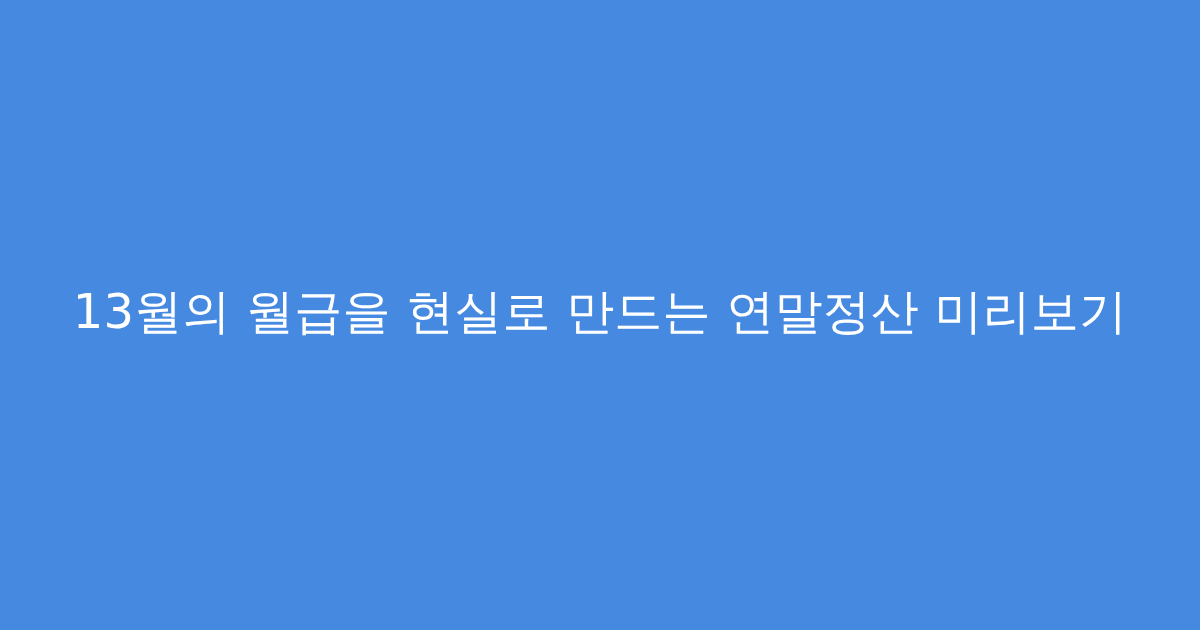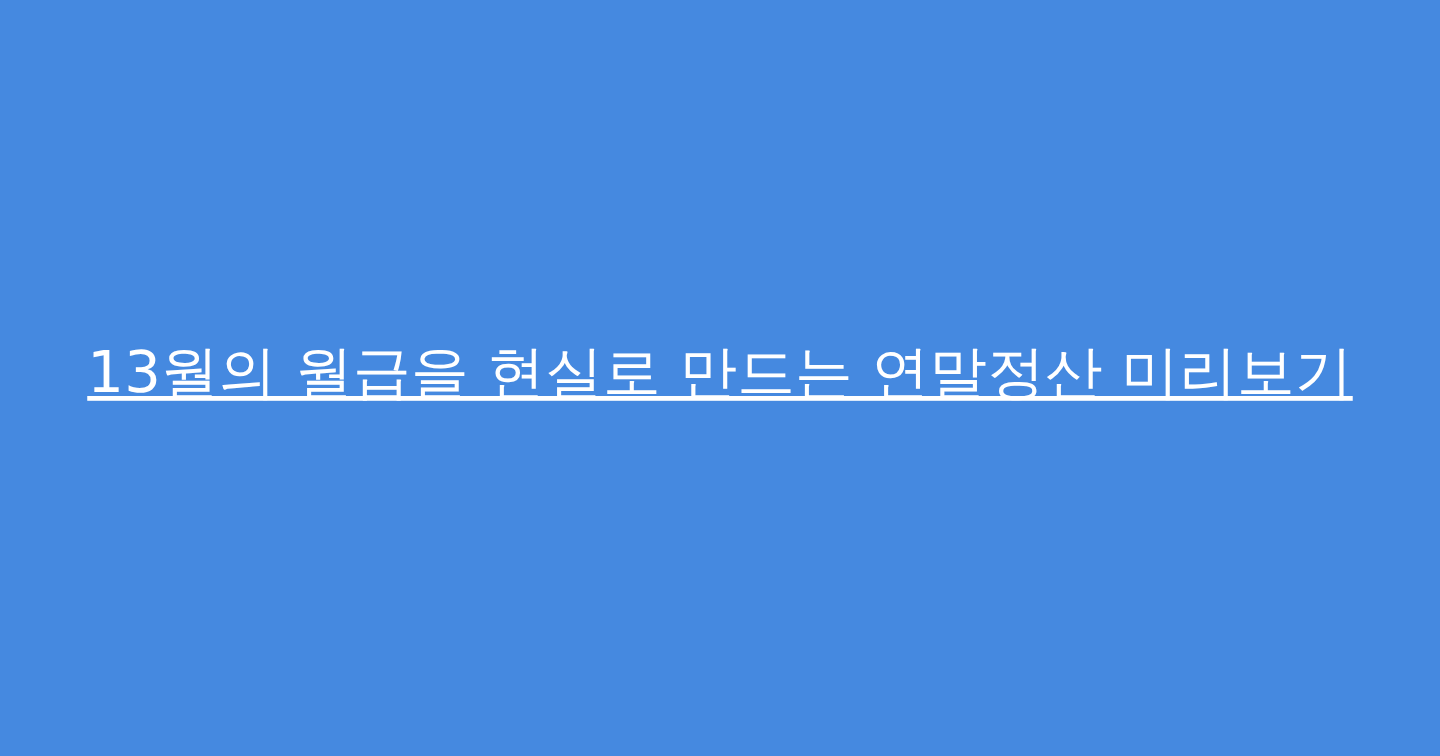--- a/index.html
+++ b/index.html
@@ -43,21 +43,20 @@
     font-size: 48px;
     font-weight: 400;
     line-height: 60px;
     letter-spacing: 0.2px;
     word-break: keep-all;
     white-space: normal;
   }
 
   .headline-line {
     display: block;
-    text-decoration: underline;
   }
 </style>
 </head>
 <body>
 
 <div id="title-card" style="background-color: rgb(69, 137, 224); width: 1200px; height: 630px;">
 
   <div id="title-block">
 
     <h1 id="headline" style="color: rgb(255, 255, 255); font-size: 48px; line-height: 60px; text-align: center;">

